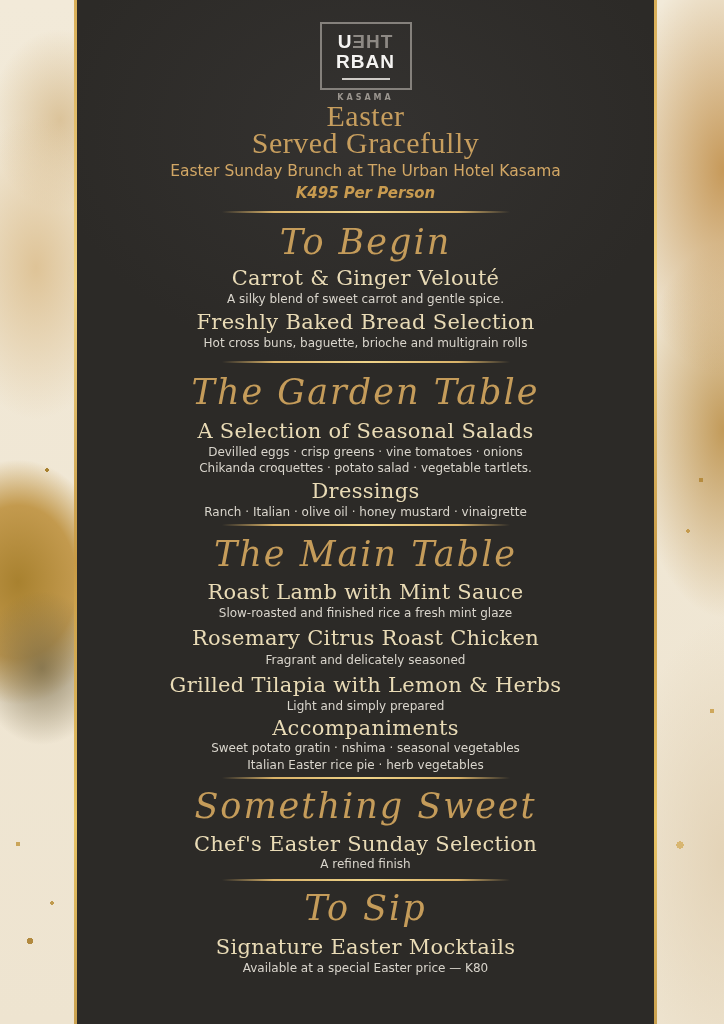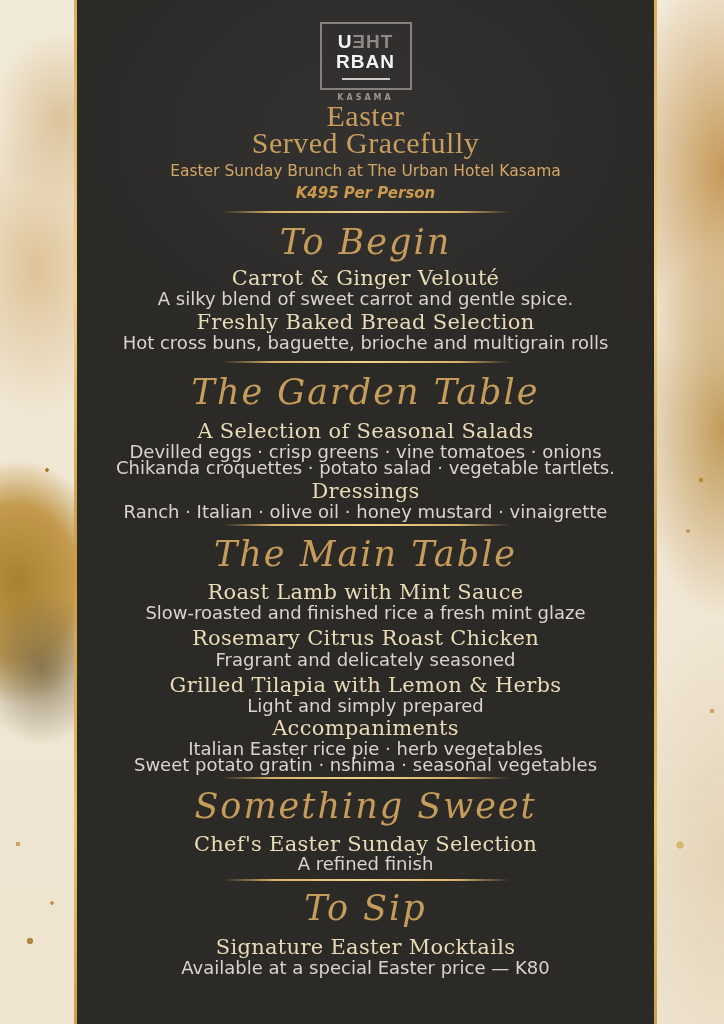--- a/index.html
+++ b/index.html
@@ -59,21 +59,21 @@
 
   
   .divider { width:288px; height:2px; margin:0 auto;
     background:linear-gradient(90deg, rgba(199,158,92,0) 0%, #d9b268 18%, #efd48a 50%, #d9b268 82%, rgba(199,158,92,0) 100%); }
   .script-heading {
     font-family:"DejaVu Serif", serif; font-style:italic; font-weight:normal;
     font-size:35px; line-height:44px; color:#c59c5a; letter-spacing:2px;text-align:center;
   }
   .dish-name { font-family:"DejaVu Serif", serif; font-size:21px; line-height:23px;
                color:#e9dbb6; letter-spacing:0.3px; }
-  .dish-desc { font-size:18px; line-height:16px; color:#d9d5cc; }
+  .dish-desc { font-size:12px; line-height:16px; color:#d9d5cc; }
 
   .mt1{margin-top:1px}.mt2{margin-top:2px}.mt3{margin-top:3px}.mt4{margin-top:4px}
   .mt5{margin-top:5px}.mt6{margin-top:6px}.mt7{margin-top:7px}.mt9{margin-top:9px}
   .mt10{margin-top:10px}
 </style>
 </head>
 <body>
 
 <div class="card">
 
@@ -112,22 +112,22 @@
 
   <div class="divider mt4"></div>
   <h2 class="script-heading mt6">The Main Table</h2>
   <div class="dish-name mt5">Roast Lamb with Mint Sauce</div>
   <div class="dish-desc mt1">Slow-roasted and finished rice a fresh mint glaze</div>
   <div class="dish-name mt6">Rosemary Citrus Roast Chicken</div>
   <div class="dish-desc mt2">Fragrant and delicately seasoned</div>
   <div class="dish-name mt6">Grilled Tilapia with Lemon &amp; Herbs</div>
   <div class="dish-desc mt1">Light and simply prepared</div>
   <div class="dish-name mt3">Accompaniments</div>
+  <div class="dish-desc">Sweet potato gratin · nshima · seasonal vegetables</div>
   <div class="dish-desc mt1">Italian Easter rice pie · herb vegetables</div>
-  <div class="dish-desc">Sweet potato gratin · nshima · seasonal vegetables</div>
 
   <div class="divider mt4"></div>
   <h2 class="script-heading mt5">Something Sweet</h2>
   <div class="dish-name mt5">Chef's Easter Sunday Selection</div>
   <div class="dish-desc">A refined finish</div>
 
   <div class="divider mt7"></div>
   <h2 class="script-heading mt5">To Sip</h2>
   <div class="dish-name mt6">Signature Easter Mocktails</div>
   <div class="dish-desc mt1">Available at a special Easter price — K80</div>

